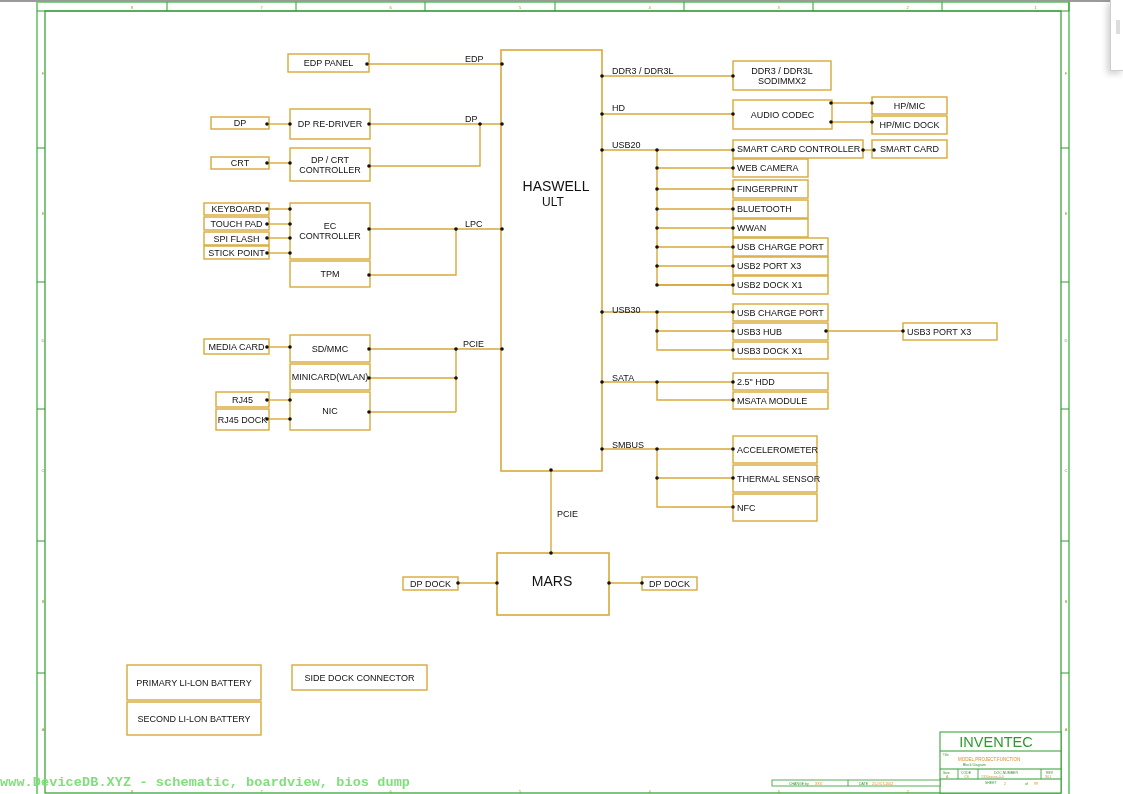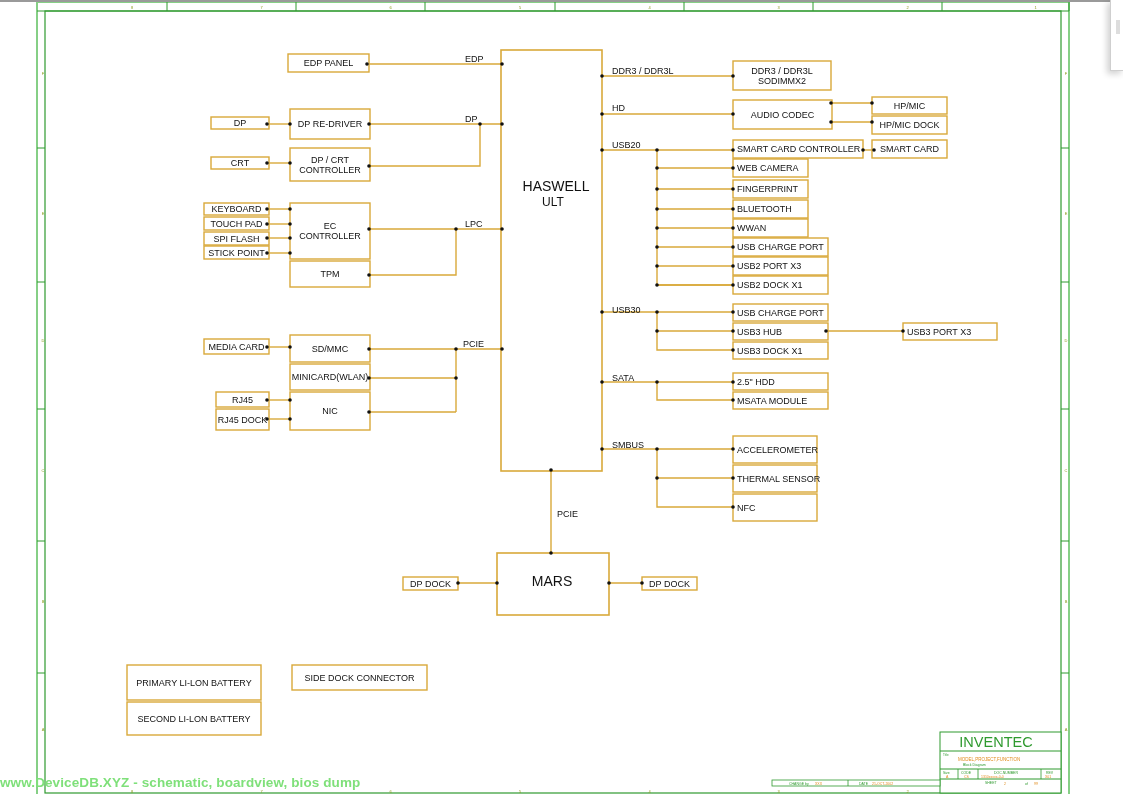--- a/index.html
+++ b/index.html
@@ -2,21 +2,21 @@
 <html><head>
   <meta charset="utf-8">
   <style>
     html, body { margin:0; padding:0; background:#ffffff; }
     body { width:1123px; height:794px; position:relative; overflow:hidden; font-family:"Liberation Sans", sans-serif; }
     #sheet { position:absolute; left:0; top:0; width:1123px; height:794px; }
     .topline { position:absolute; left:0; top:0; width:1123px; height:2px; background:#9a9a9a; }
     .corner-widget { position:absolute; left:1110px; top:0; width:13px; height:70px; background:#ffffff; border-left:1px solid #cfcfcf; border-bottom:1px solid #cfcfcf; box-shadow:-3px 3px 6px rgba(0,0,0,0.18); }
     .corner-widget .inner { position:absolute; left:5px; top:20px; width:4px; height:14px; background:#dddddd; }
     svg text { font-family:"Liberation Sans", sans-serif; }
-    .watermark { position:absolute; left:0; top:775px; font-family:Liberation Sans, sans-serif; font-weight:bold; font-size:13.5px; color:#7fe07a; white-space:nowrap; letter-spacing:0.1px; }
+    .watermark { position:absolute; left:0; top:775px; font-family:Liberation Mono, monospace; font-weight:bold; font-size:13.5px; color:#7fe07a; white-space:nowrap; letter-spacing:0.1px; }
   </style>
 </head>
 <body>
 
 <div id="sheet">
   <div class="topline"></div>
 
   <svg id="diagram" width="1123" height="794" viewBox="0 0 1123 794" xmlns="http://www.w3.org/2000/svg">
 
     <g fill="none">

